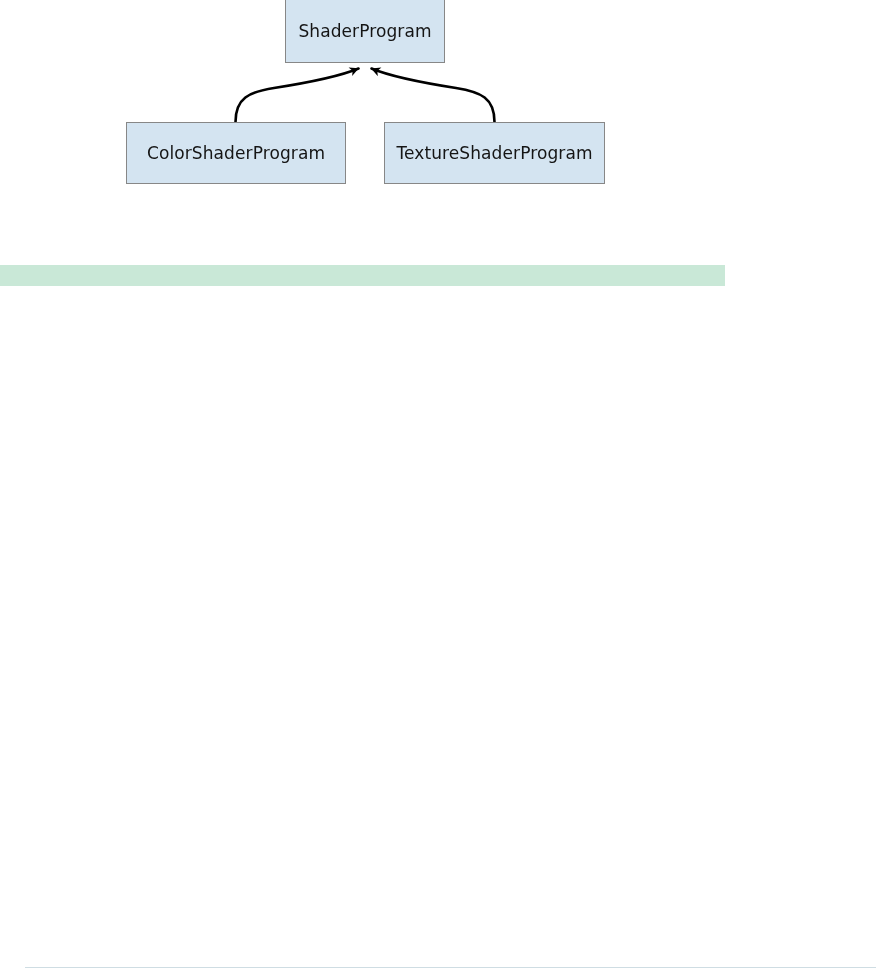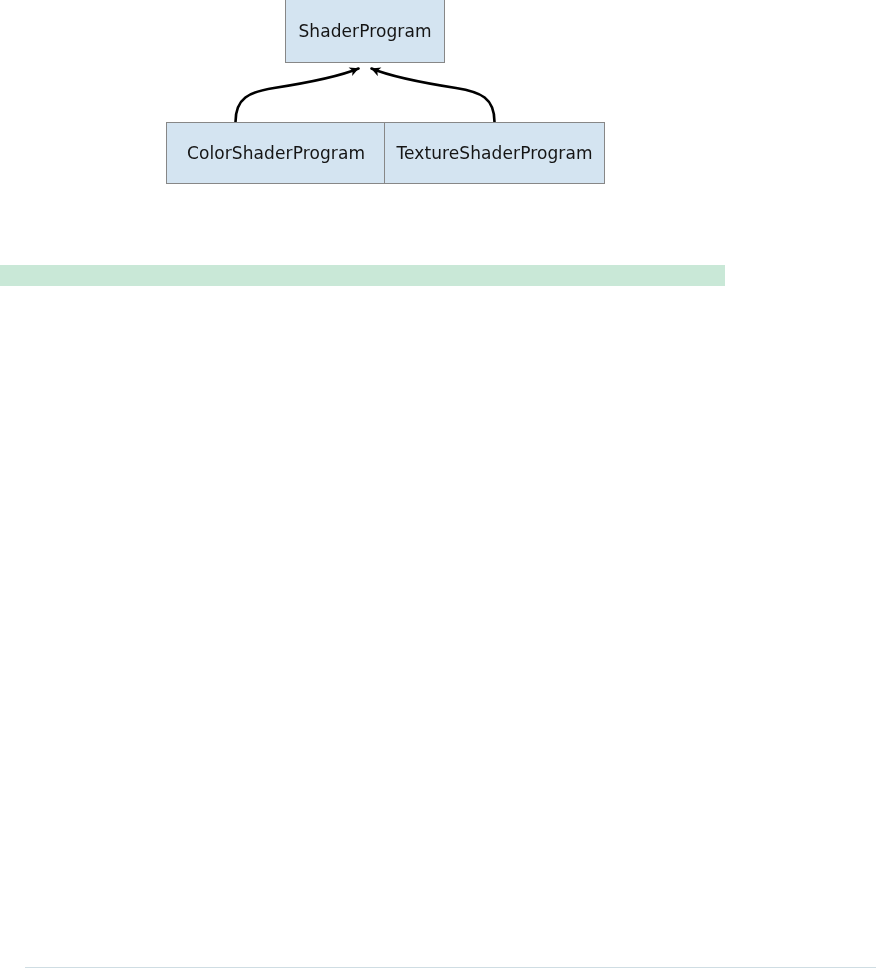--- a/index.html
+++ b/index.html
@@ -62,21 +62,20 @@
     width: 160px;
     height: 78px;
     padding-top: 15px;
   }
 
   #node-colorshaderprogram {
     left: 126px;
     top: 122px;
     width: 220px;
     height: 62px;
-    margin-left: 40px;
   }
 
   #node-textureshaderprogram {
     left: 384px;
     top: 122px;
     width: 221px;
     height: 62px;
   }
 
   

